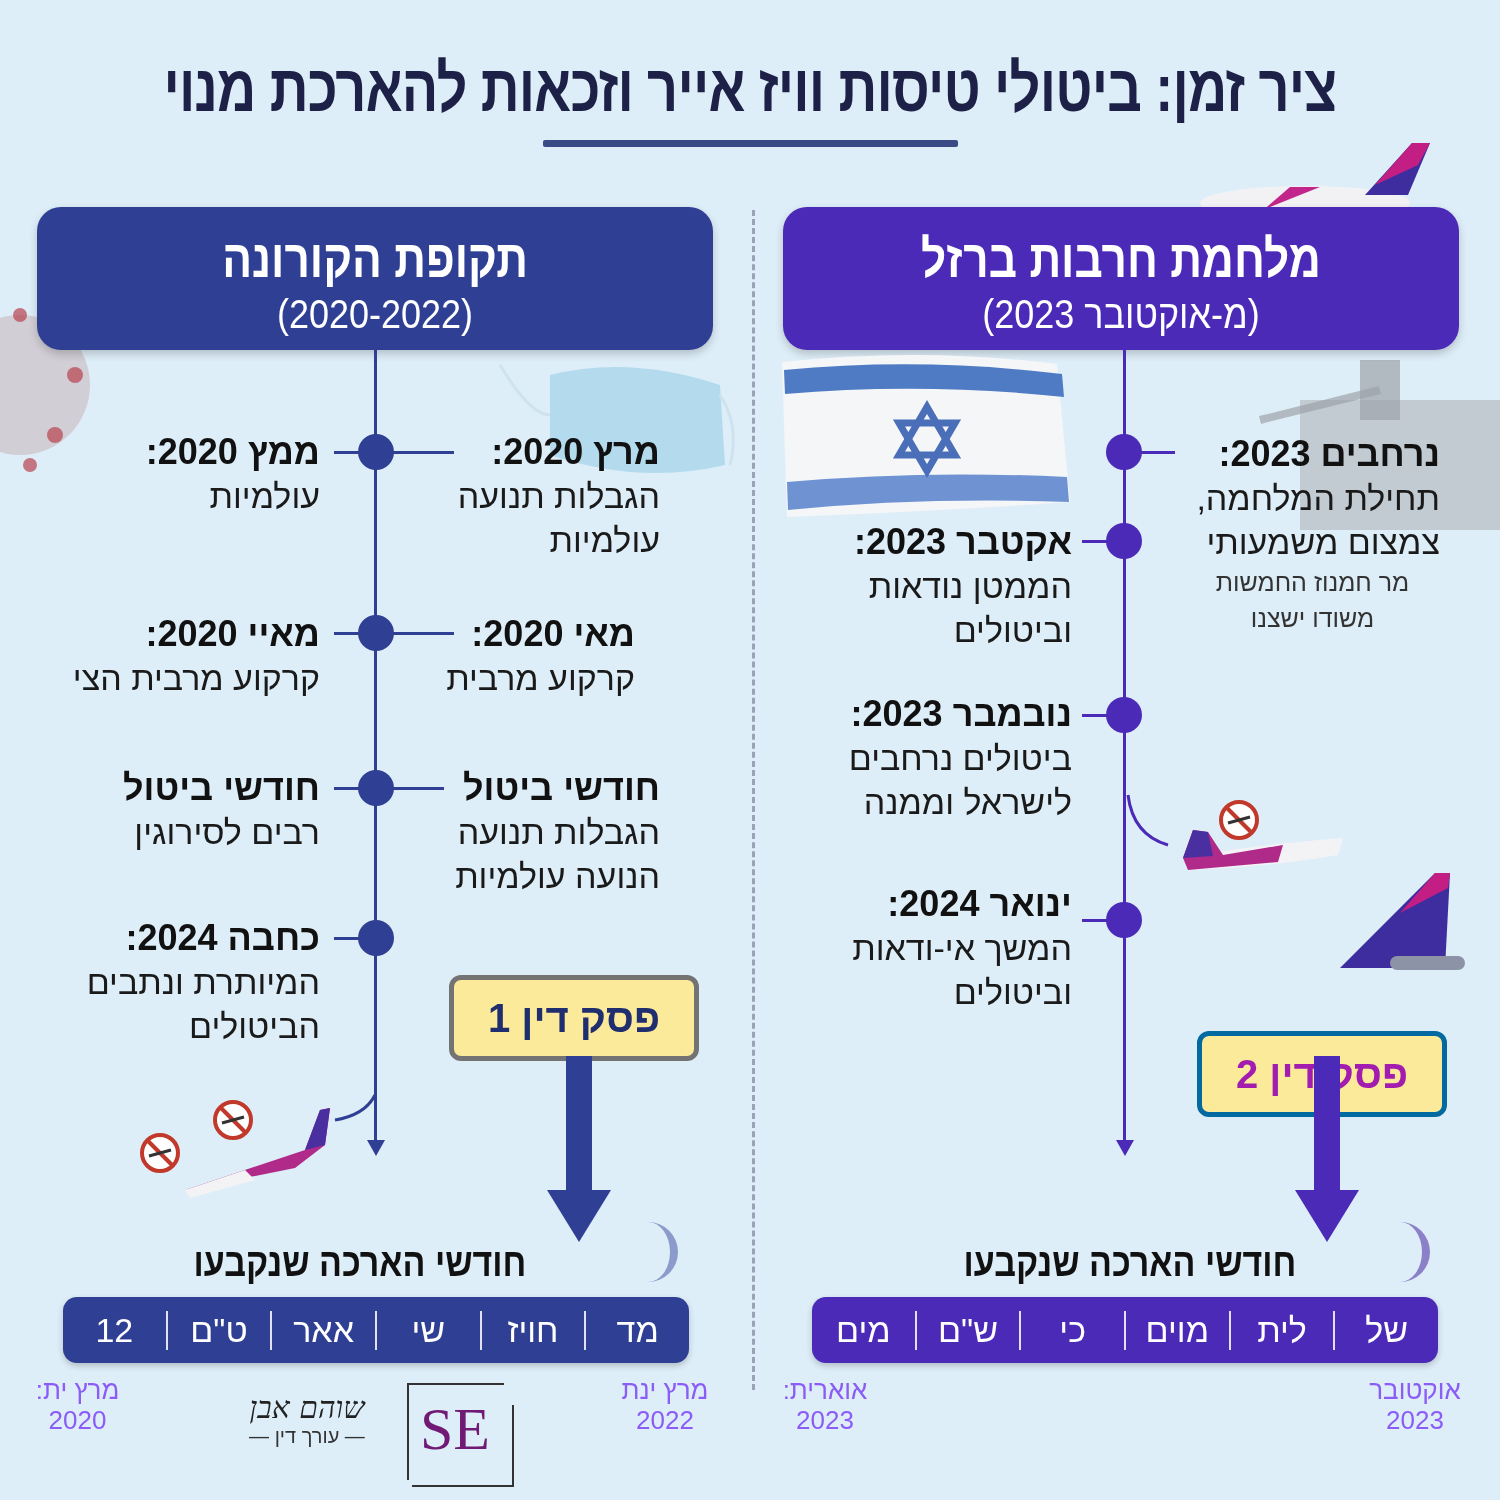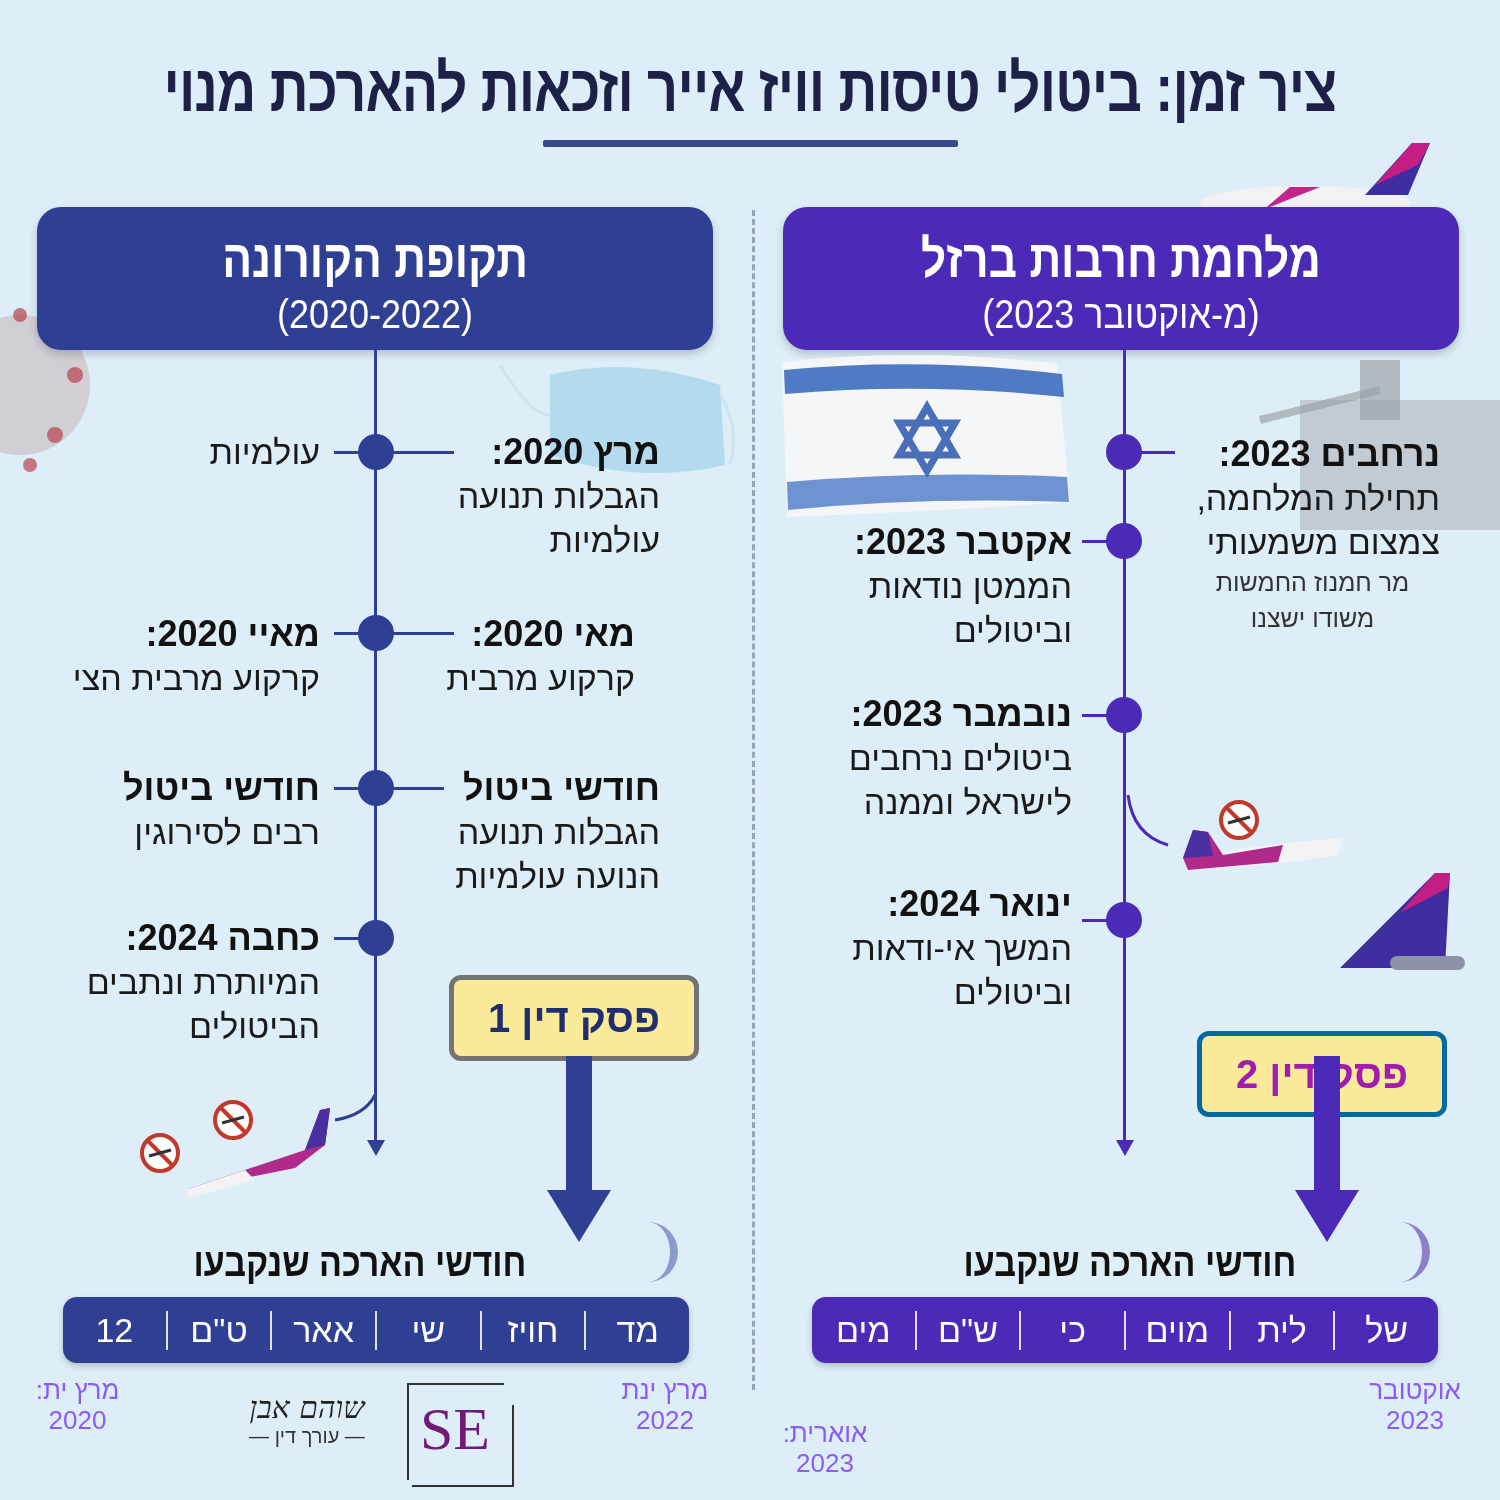--- a/index.html
+++ b/index.html
@@ -121,20 +121,21 @@
   <div class="d">מאי 2020:</div>
   <div class="t">קרקוע מרבית</div>
 </div>
 <div class="abs evt" style="left:430px;top:766px;width:230px">
   <div class="d">חודשי ביטול</div>
   <div class="t">הגבלות תנועה</div>
   <div class="t">הנועה עולמיות</div>
 </div>
 
 <div class="abs evt" style="left:40px;top:430px;width:280px">
+  <div class="d">ממץ 2020:</div>
   <div class="t">עולמיות</div>
 </div>
 <div class="abs evt" style="left:40px;top:612px;width:280px">
   <div class="d">מאיי 2020:</div>
   <div class="t">קרקוע מרבית הצי</div>
 </div>
 <div class="abs evt" style="left:40px;top:766px;width:280px">
   <div class="d">חודשי ביטול</div>
   <div class="t">רבים לסירוגין</div>
 </div>
@@ -256,16 +257,16 @@
   <div class="cell">לית</div>
   <div class="cell">מוים</div>
   <div class="cell">כי</div>
   <div class="cell">ש"ם</div>
   <div class="cell">מים</div>
 </div>
 <div class="abs foot" style="left:1355px;top:1375px;width:120px">
   <div>אוקטובר</div>
   <div>2023</div>
 </div>
-<div class="abs foot" style="left:770px;top:1418px;width:110px">
+<div class="abs foot" style="left:770px;top:1375px;width:110px">
   <div>אוארית:</div>
   <div>2023</div>
 </div>
 
 </body></html>

